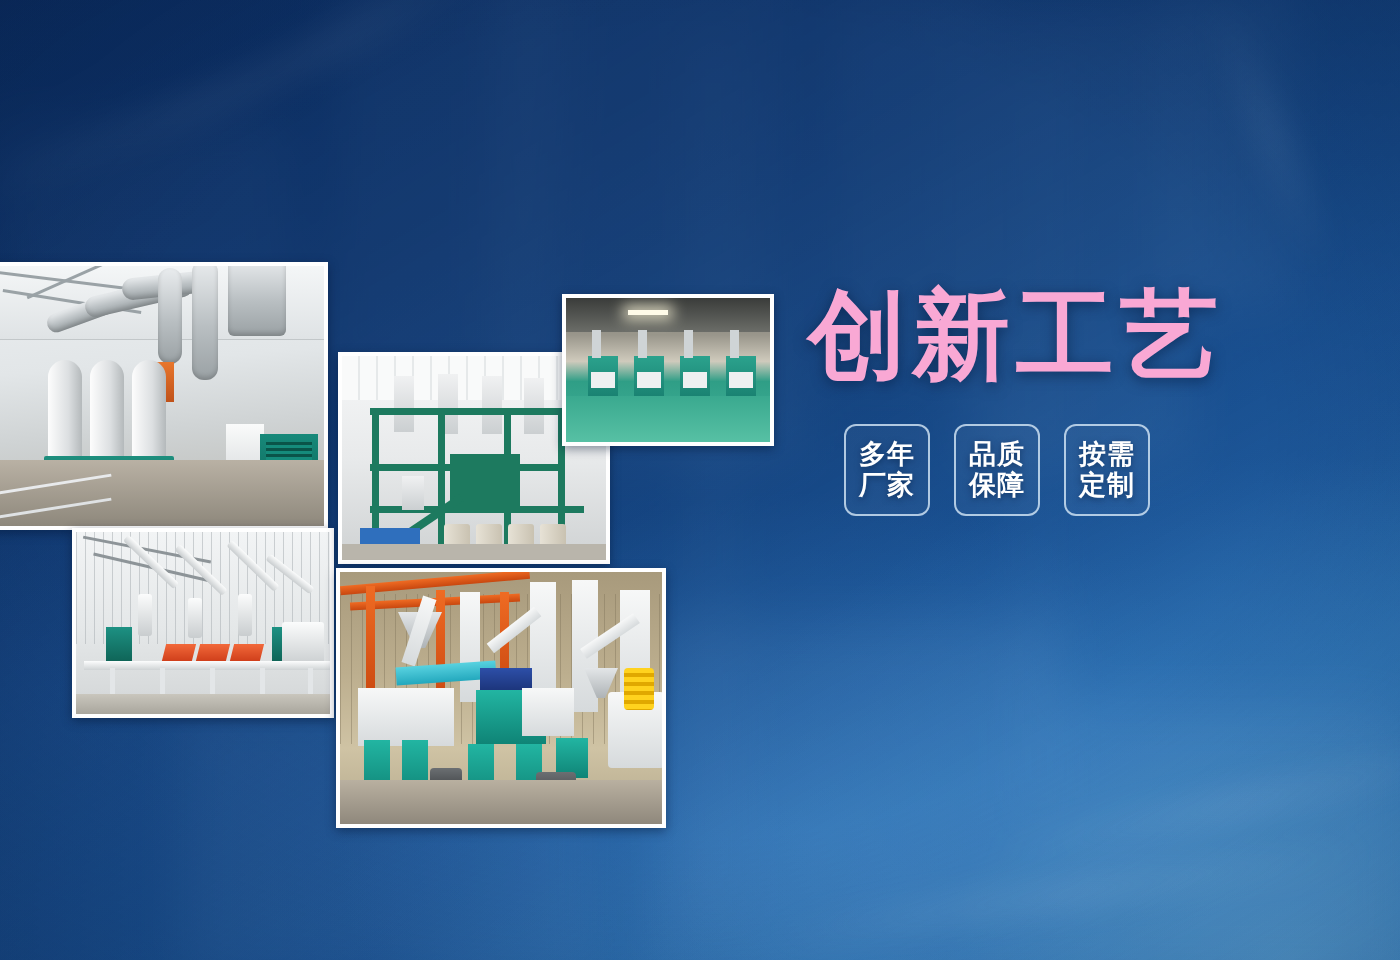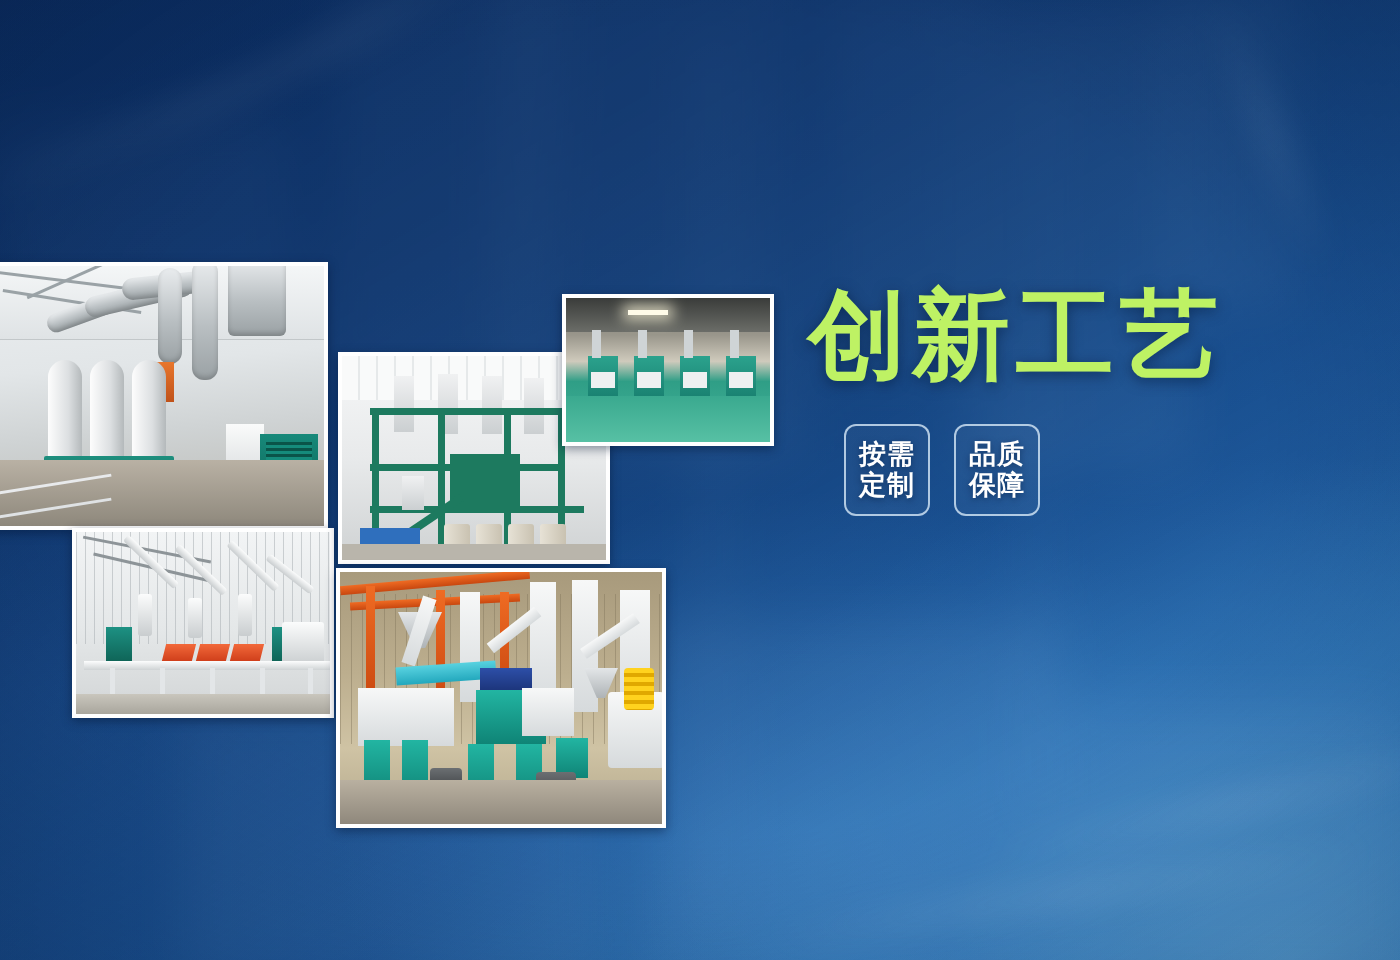--- a/index.html
+++ b/index.html
@@ -149,21 +149,21 @@
   .p5 .cyan   { position:absolute; background:linear-gradient(180deg,#58d2e0,#23a8bd); }
   .p5 .navy   { position:absolute; background:linear-gradient(180deg,#2d4fa8,#1b3378); }
   .p5 .yel    { position:absolute; background:repeating-linear-gradient(180deg,#ffd21e 0 5px,#e0a800 5px 9px); border-radius:4px; }
   .p5 .gnd    { position:absolute; left:0; bottom:0; width:100%; height:44px;
                 background:linear-gradient(180deg,#b9b0a0,#8f887c); }
   .p5 .mot    { position:absolute; background:linear-gradient(180deg,#6b6f72,#3f4245); border-radius:4px; }
 
   
   .content { position:absolute; left:748px; top:286px; width:620px; }
 
-  .headline { color:#bef264; font-weight:bold; letter-spacing:6px; line-height:1.0; }
+  .headline { color:#f9a8d4; font-weight:bold; letter-spacing:6px; line-height:1.0; }
   .hl-1 {
     font-size:98px;
     padding-left:60px;
     text-shadow:0 3px 14px rgba(2,22,54,.55);
   }
   .hl-2 {
     font-size:98px;
     padding-left:180px;
     margin-top:24px;
     text-shadow:0 3px 14px rgba(2,22,54,.55);
@@ -367,28 +367,32 @@
   </div>
 
   <div class="content">
 
     <div class="headline hl-1">创新工艺</div>
 
 
 
     <div class="badges">
 
-
+      <div class="badge">
+        <span>多年</span>
+        <span>厂家</span>
+      </div>
+
+
+      <div class="badge">
+        <span>品质</span>
+        <span>保障</span>
+      </div>
 
       <div class="badge">
         <span>按需</span>
         <span>定制</span>
       </div>
 
-      <div class="badge">
-        <span>品质</span>
-        <span>保障</span>
-      </div>
-
     </div>
   </div>
 
 </div>
 
 </body></html>

